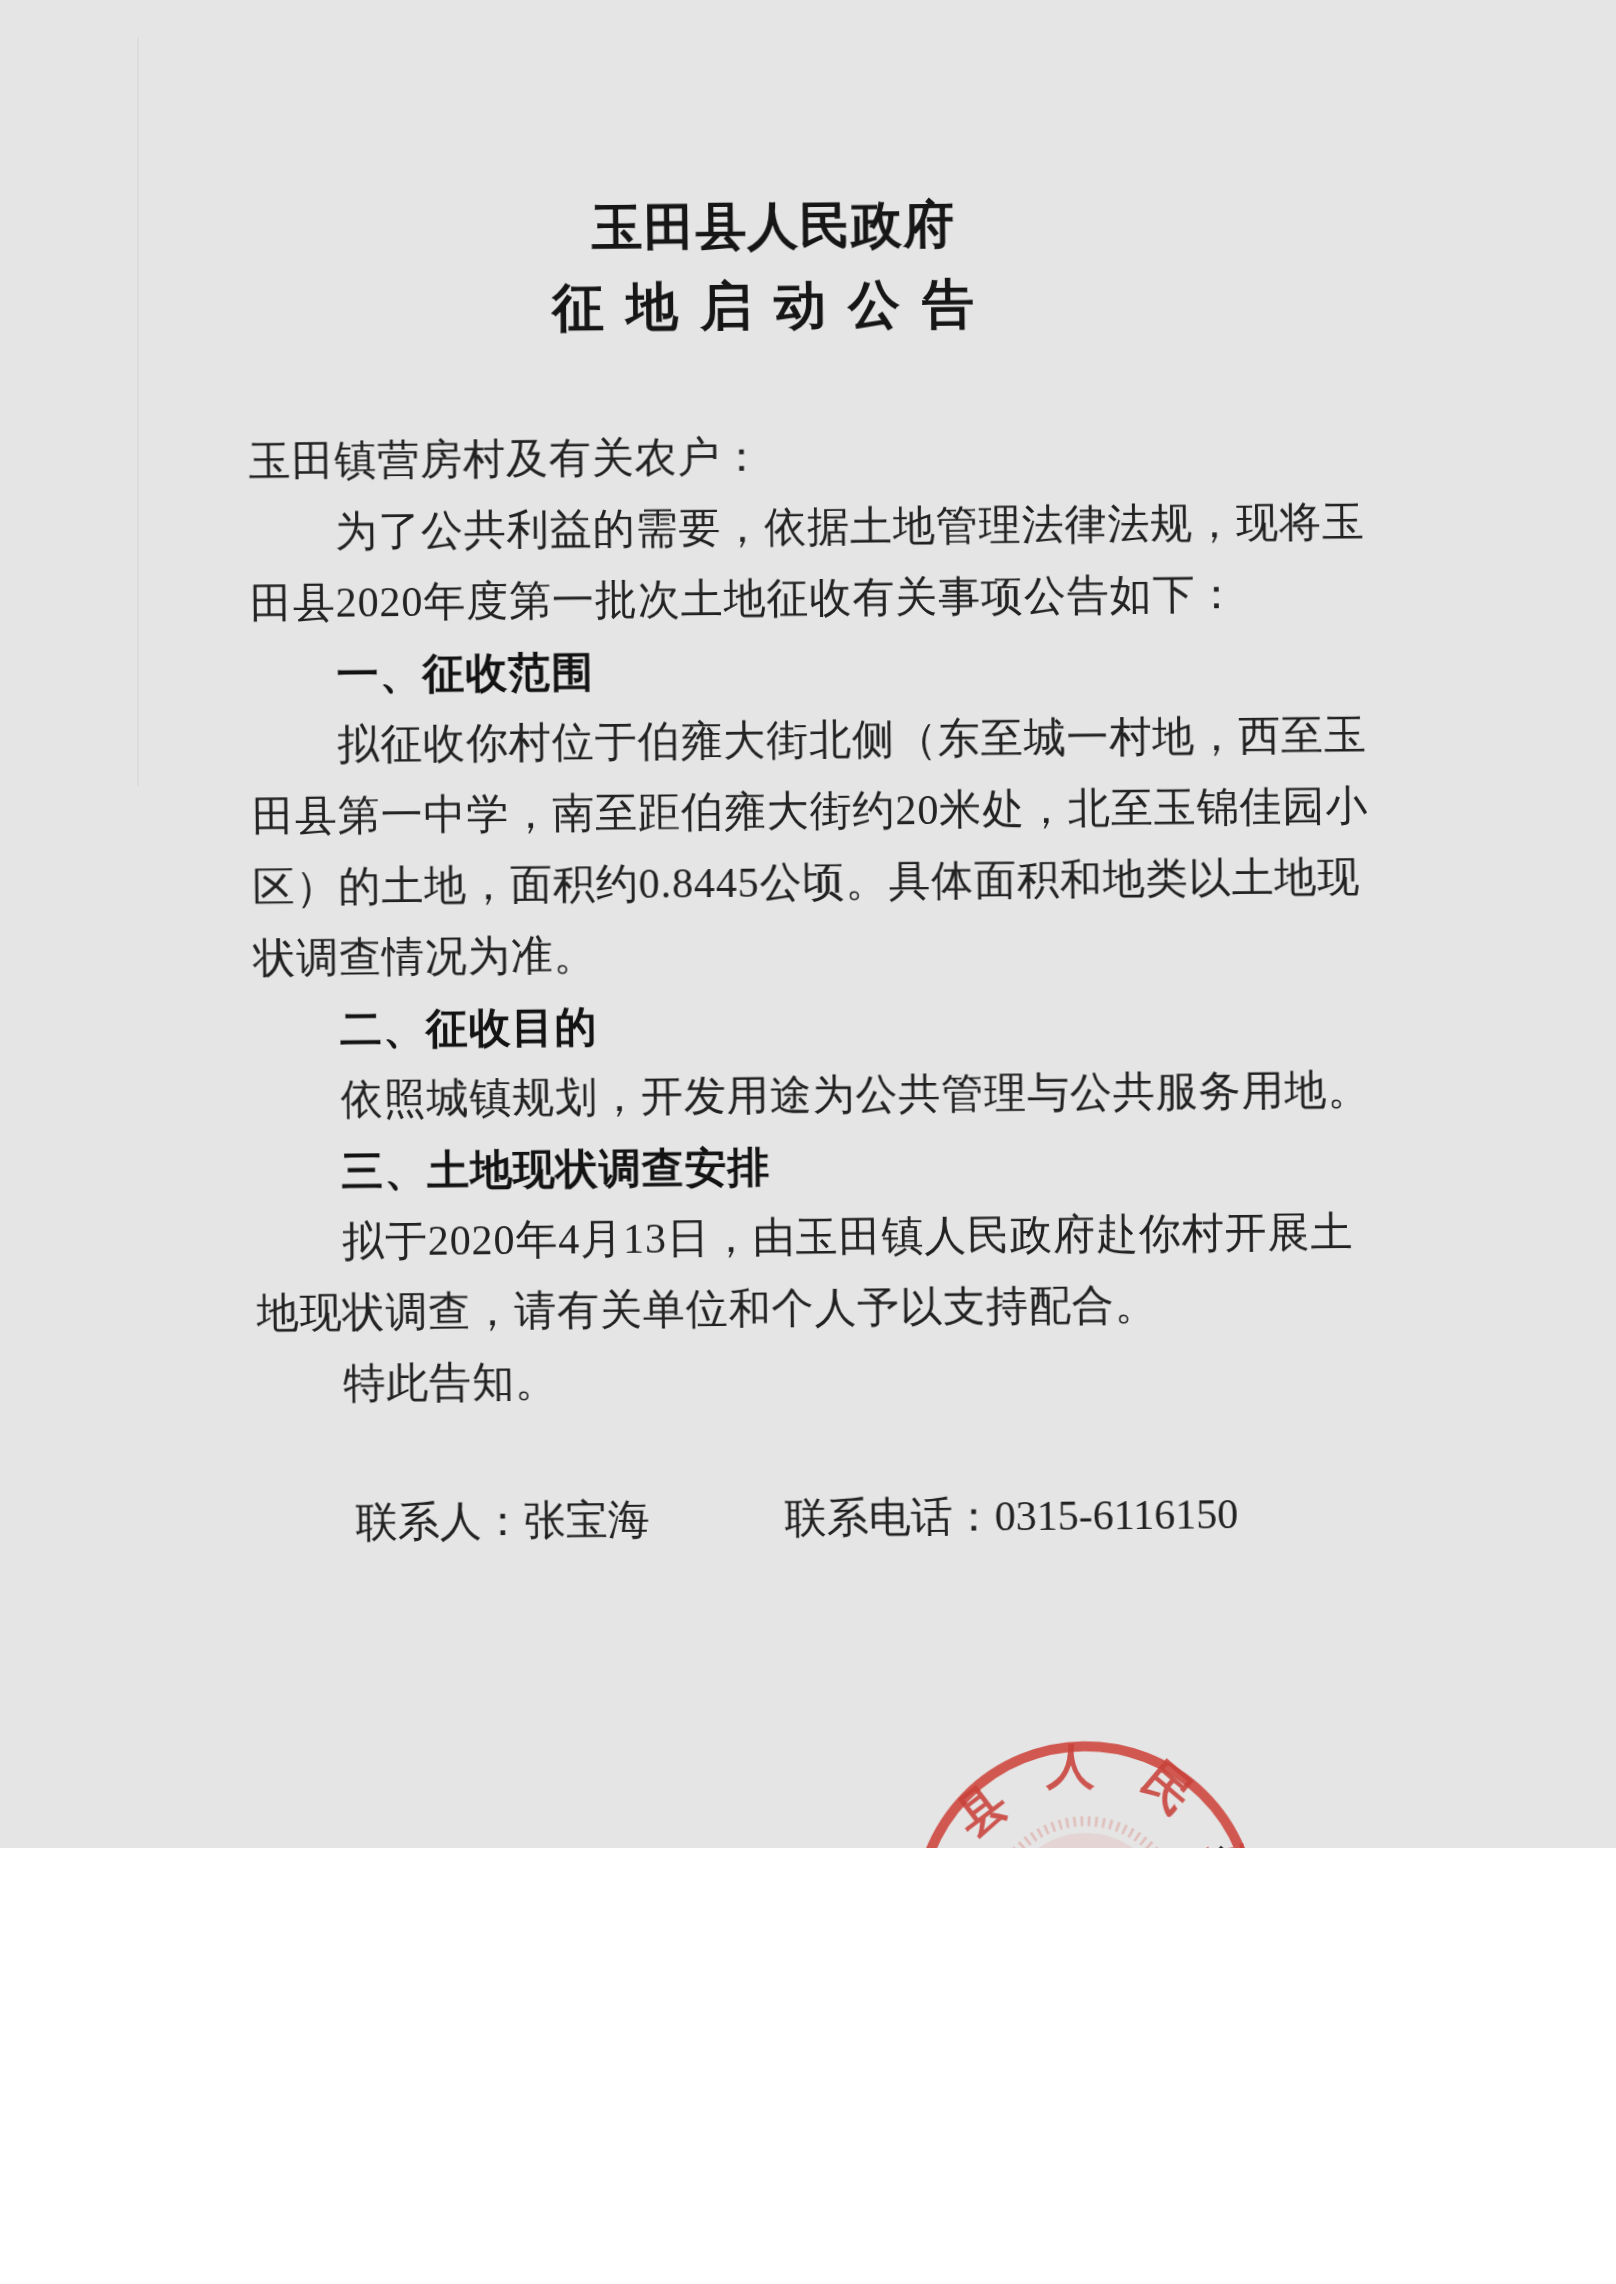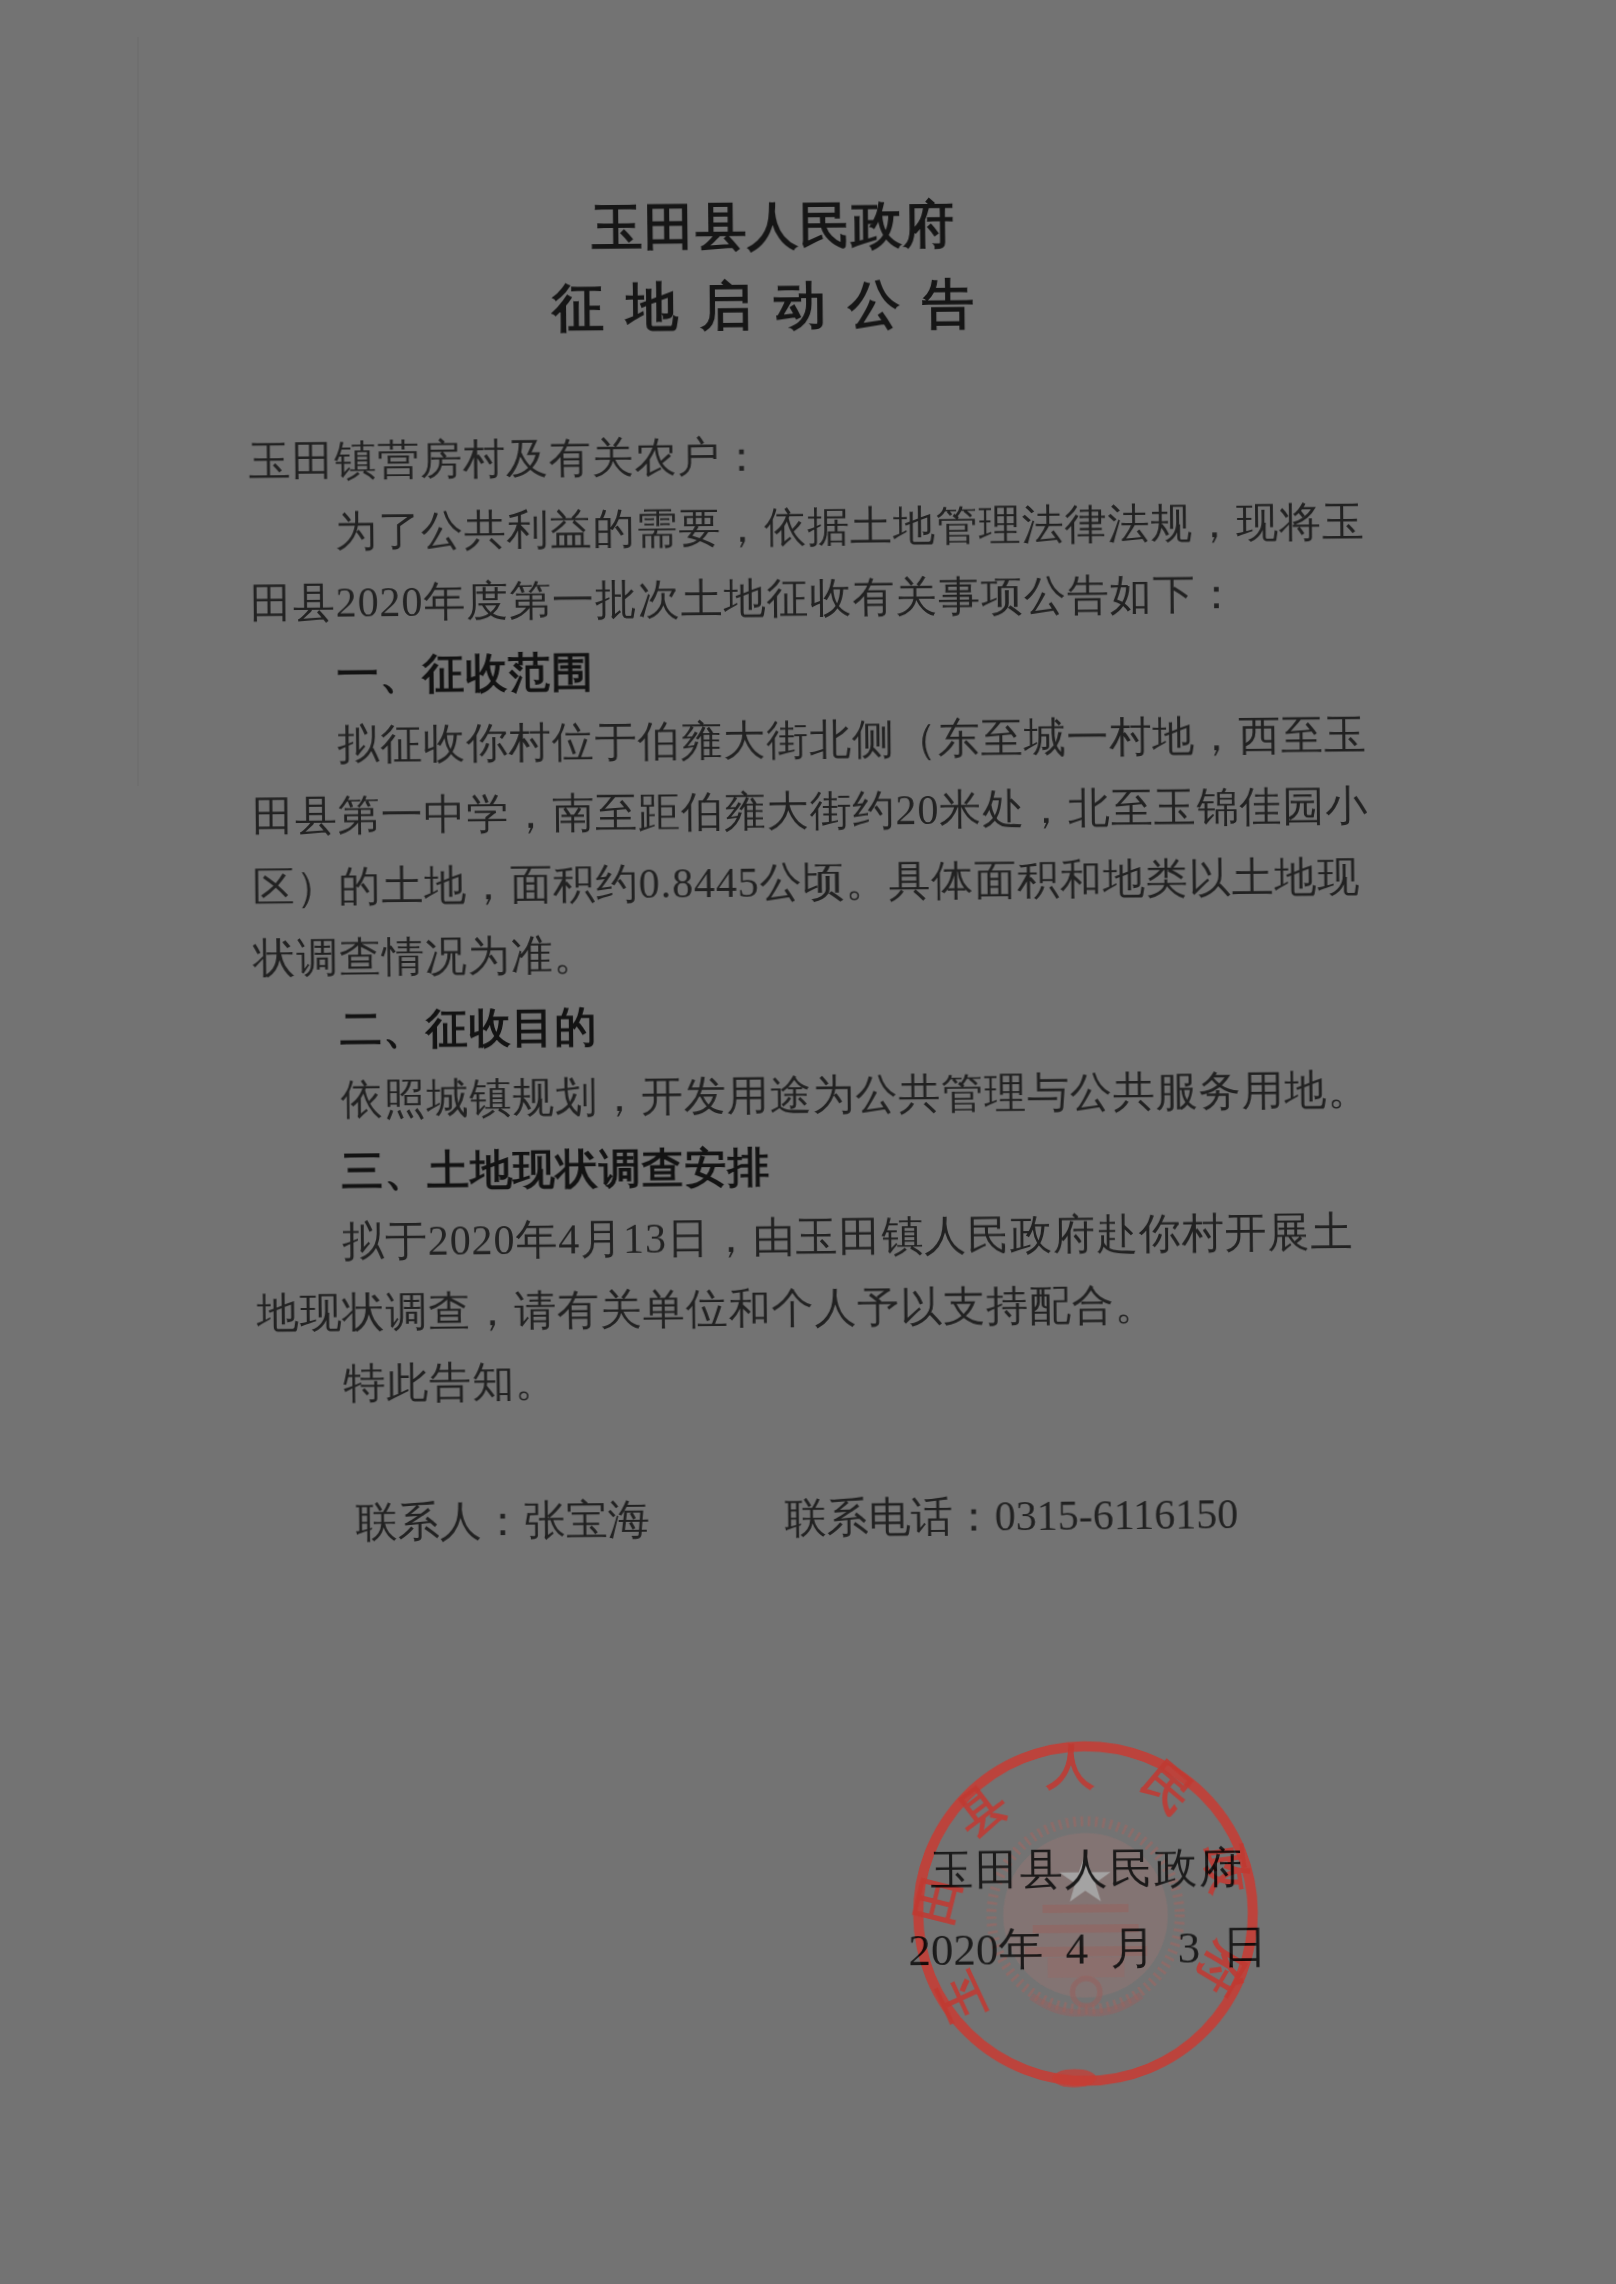--- a/index.html
+++ b/index.html
@@ -1,20 +1,20 @@
 <!DOCTYPE html>
 <html style="font-size:14.6px"><head>
 <meta charset="utf-8">
 <style>
   html, body { margin: 0; padding: 0; background: #ffffff; }
   .page {
     position: relative;
     width: 1616px;
-    height: 2284px;
-    background: #737373;
+    height: 1848px;
+    background: #e5e5e5;
     overflow: hidden;
     font-family: "Liberation Serif", "DejaVu Serif", serif;
     color: #222222;
   }
   .scan-line {
     position: absolute;
     left: 137px; top: 37px;
     width: 1.8px; height: 749px;
     background: rgba(0,0,0,0.03);
   }

